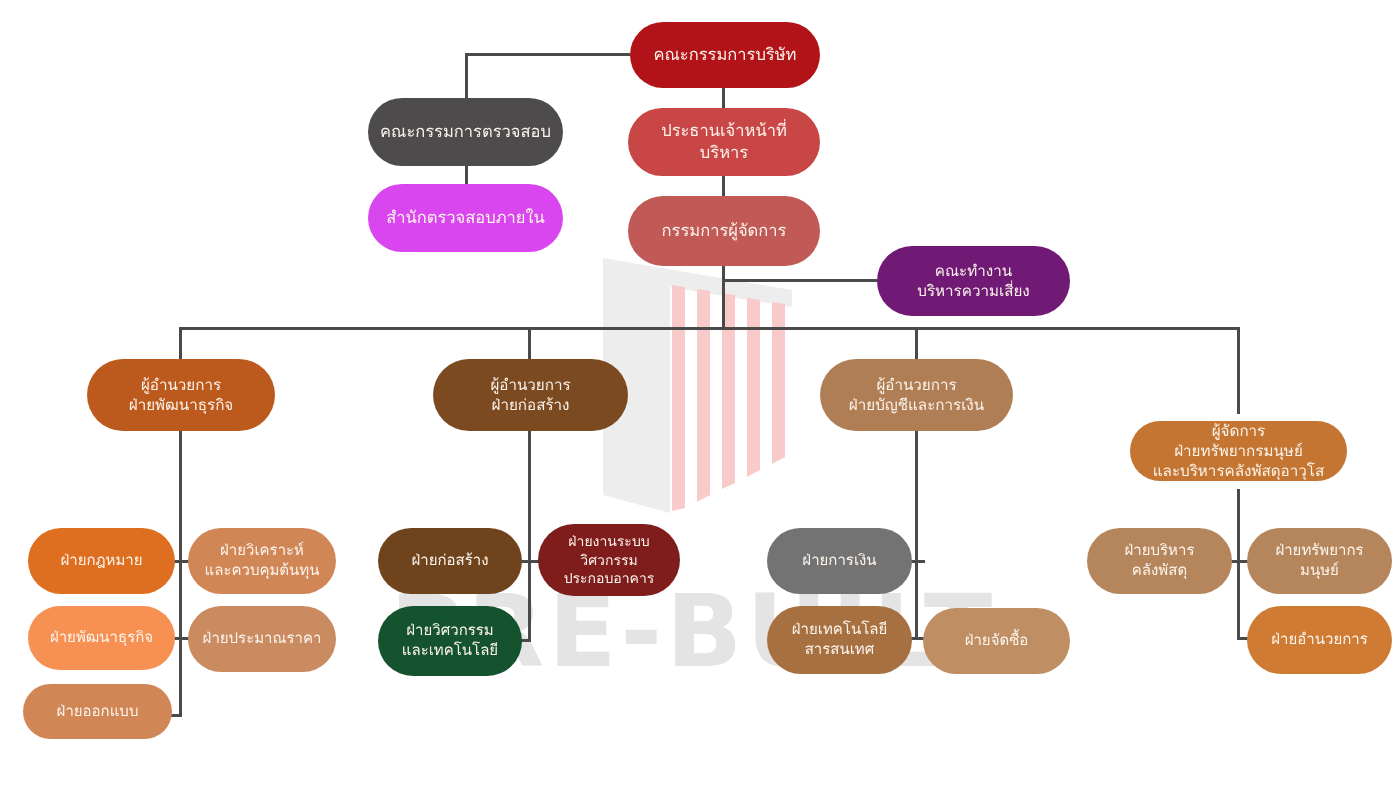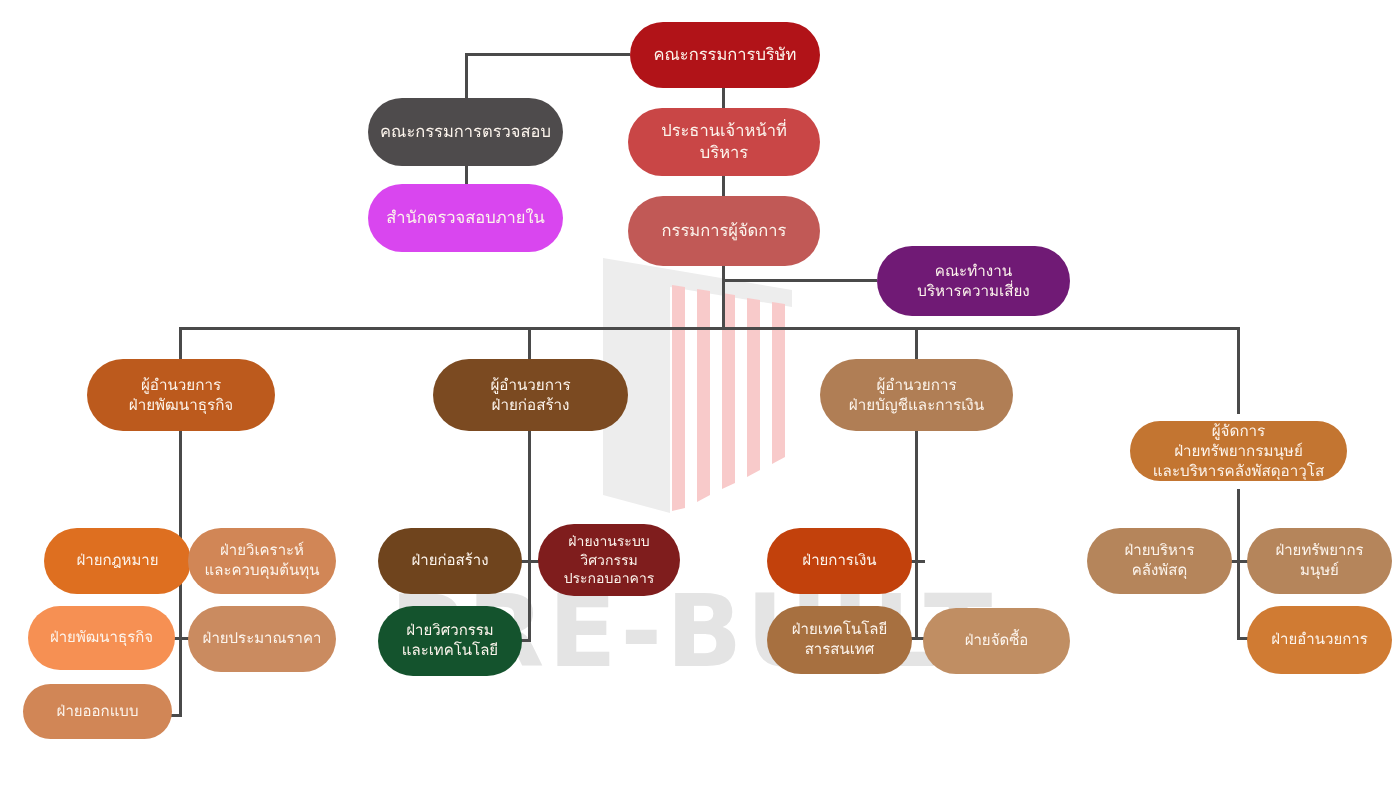--- a/index.html
+++ b/index.html
@@ -77,35 +77,35 @@
   <div class="node f15" style="left: 87px; top: 359px; width: 188px; height: 72px; background: rgb(188, 90, 29);">ผู้อำนวยการ
 ฝ่ายพัฒนาธุรกิจ</div>
   <div class="node f15" style="left: 433px; top: 359px; width: 195px; height: 72px; background: rgb(123, 74, 33);">ผู้อำนวยการ
 ฝ่ายก่อสร้าง</div>
   <div class="node f15" style="left: 820px; top: 359px; width: 193px; height: 72px; background: rgb(176, 126, 85);">ผู้อำนวยการ
 ฝ่ายบัญชีและการเงิน</div>
   <div class="node f15" style="left: 1130px; top: 413px; width: 217px; height: 60px; background: rgb(195, 117, 49); margin-top: 8px;">ผู้จัดการ
 ฝ่ายทรัพยากรมนุษย์
 และบริหารคลังพัสดุอาวุโส</div>
 
-  <div class="node" style="left: 44px; top: 528px; width: 147px; height: 66px; background: rgb(222, 111, 32);">ฝ่ายกฎหมาย</div>
+  <div class="node" style="left: 28px; top: 528px; width: 147px; height: 66px; background: rgb(222, 111, 32);">ฝ่ายกฎหมาย</div>
   <div class="node" style="left: 188px; top: 528px; width: 148px; height: 66px; background: rgb(209, 134, 86);">ฝ่ายวิเคราะห์
 และควบคุมต้นทุน</div>
   <div class="node" style="left: 28px; top: 606px; width: 147px; height: 64px; background: rgb(246, 144, 83);">ฝ่ายพัฒนาธุรกิจ</div>
   <div class="node" style="left: 188px; top: 606px; width: 148px; height: 66px; background: rgb(202, 139, 96);">ฝ่ายประมาณราคา</div>
   <div class="node" style="left: 23px; top: 684px; width: 149px; height: 55px; background: rgb(209, 134, 86);">ฝ่ายออกแบบ</div>
 
   <div class="node" style="left: 378px; top: 528px; width: 144px; height: 66px; background: rgb(111, 68, 29);">ฝ่ายก่อสร้าง</div>
   <div class="node f14" style="left: 538px; top: 524px; width: 142px; height: 72px; background: #7f1d1d;">ฝ่ายงานระบบ
 วิศวกรรม
 ประกอบอาคาร</div>
   <div class="node" style="left: 378px; top: 606px; width: 144px; height: 70px; background: #14532d;">ฝ่ายวิศวกรรม
 และเทคโนโลยี</div>
 
-  <div class="node" style="left: 767px; top: 528px; width: 145px; height: 66px; background: #c2410c;">ฝ่ายการเงิน</div>
+  <div class="node" style="left: 767px; top: 528px; width: 145px; height: 66px; background: #737373;">ฝ่ายการเงิน</div>
   <div class="node" style="left: 767px; top: 606px; width: 145px; height: 68px; background: rgb(167, 112, 64);">ฝ่ายเทคโนโลยี
 สารสนเทศ</div>
   <div class="node" style="left: 1087px; top: 528px; width: 145px; height: 66px; background: rgb(181, 133, 91);">ฝ่ายบริหาร
 คลังพัสดุ</div>
 
   <div class="node" style="left: 923px; top: 608px; width: 147px; height: 66px; background: rgb(192, 142, 99);">ฝ่ายจัดซื้อ</div>
   <div class="node" style="left: 1247px; top: 528px; width: 145px; height: 66px; background: rgb(181, 133, 91);">ฝ่ายทรัพยากร
 มนุษย์</div>
   <div class="node" style="left: 1247px; top: 606px; width: 145px; height: 68px; background: rgb(208, 123, 51);">ฝ่ายอำนวยการ</div>
 

